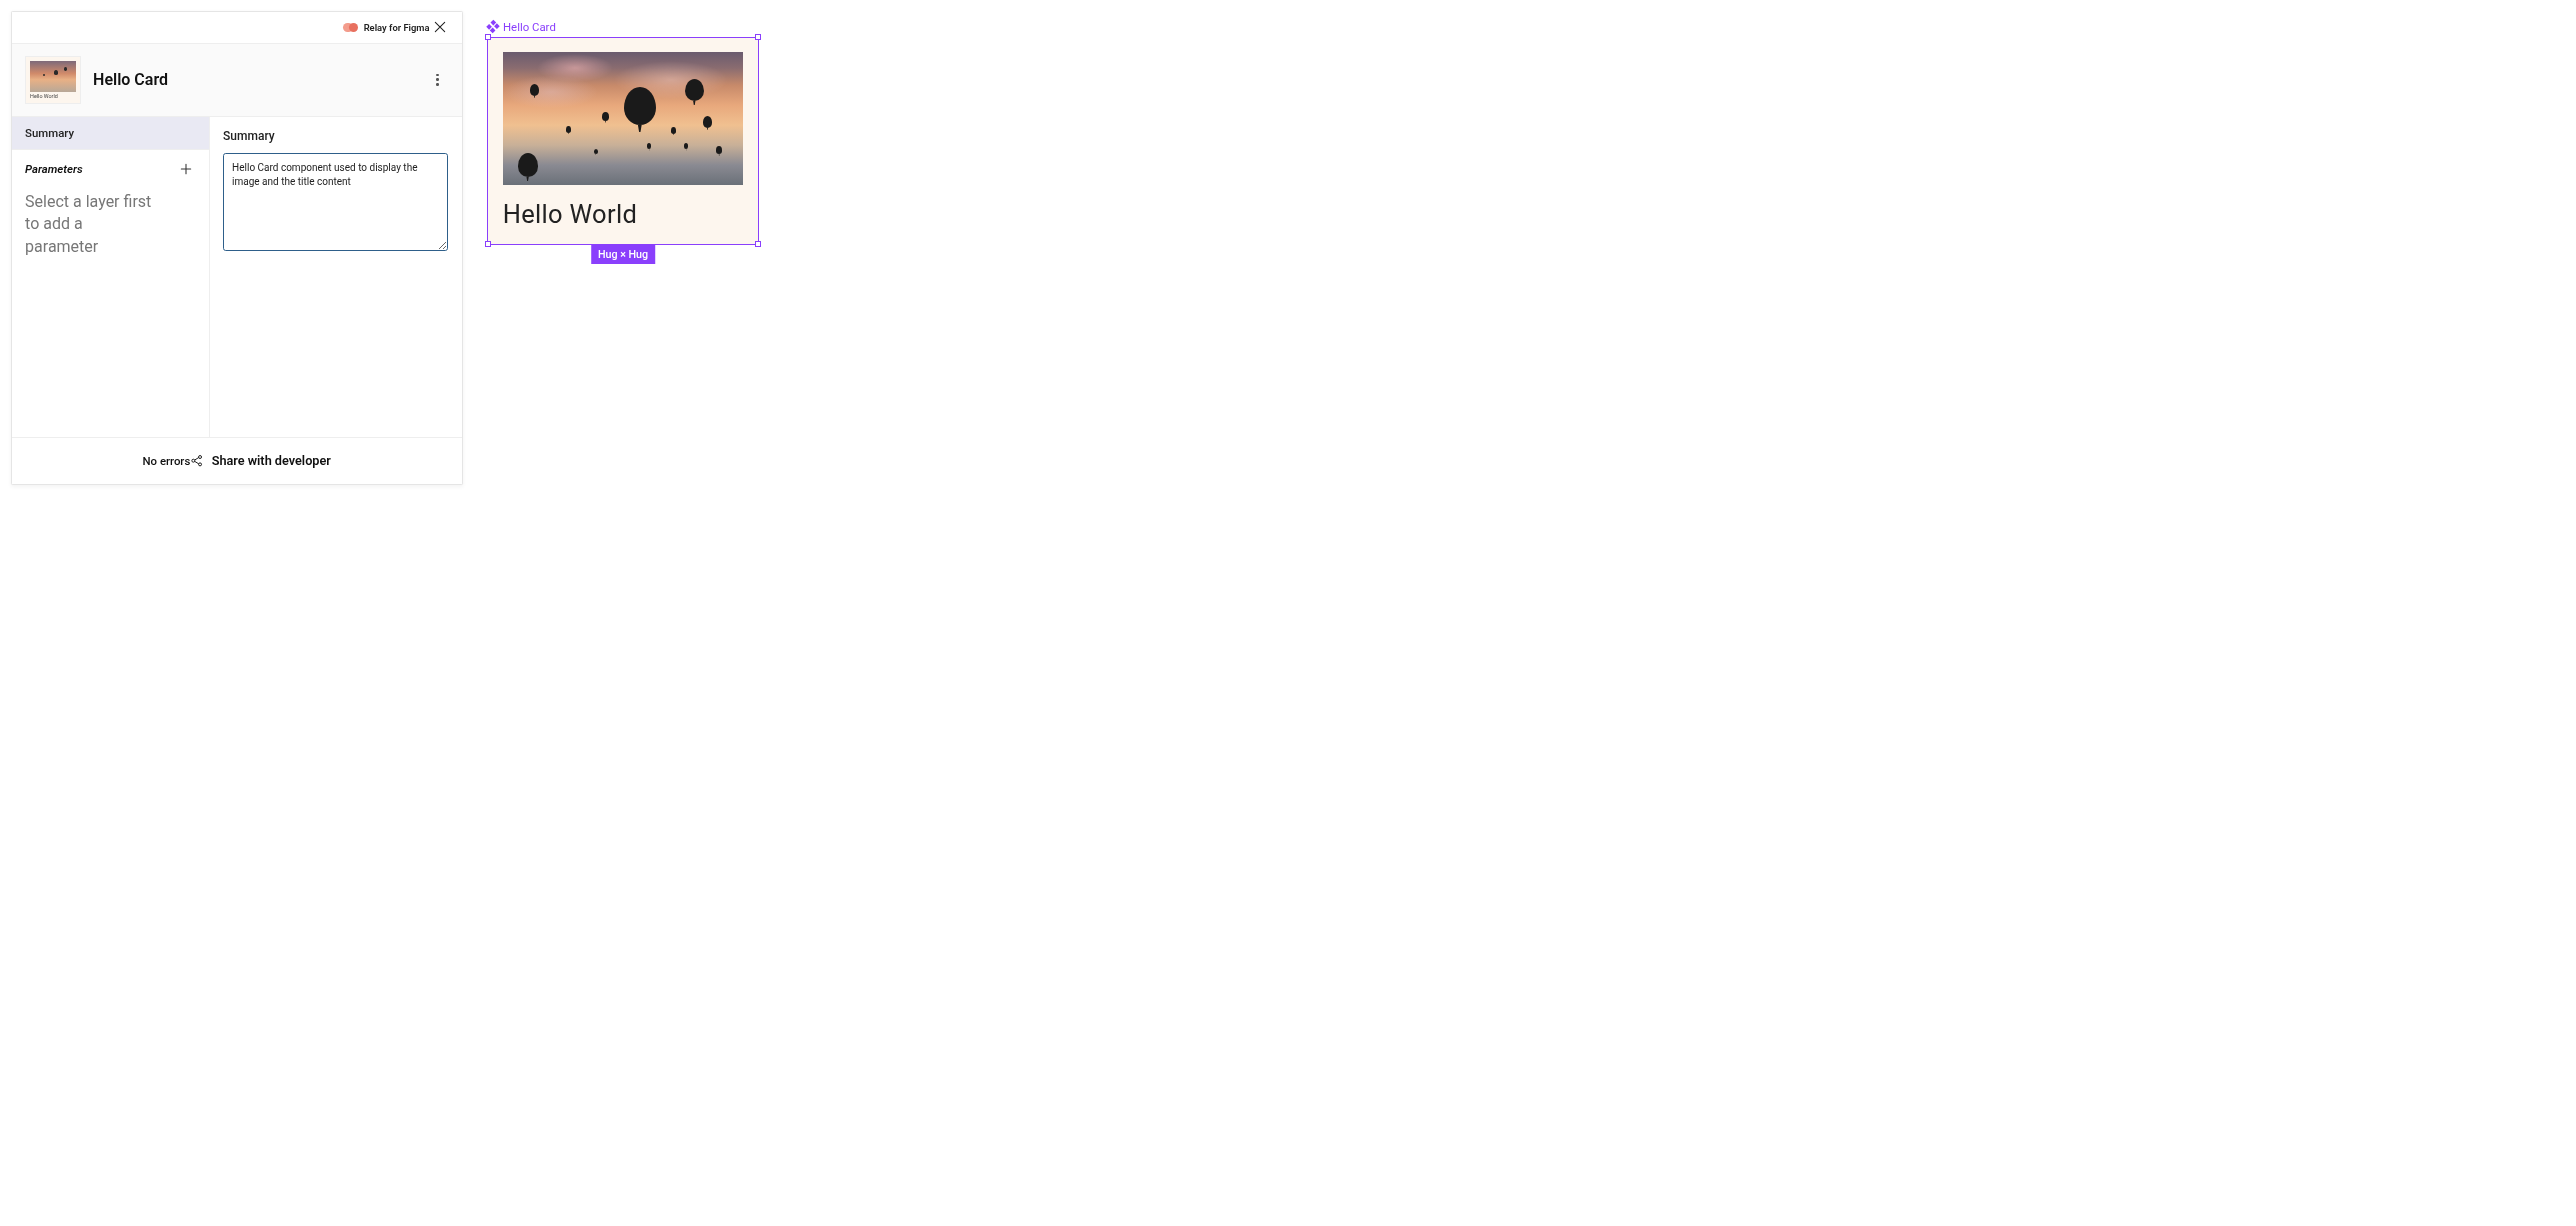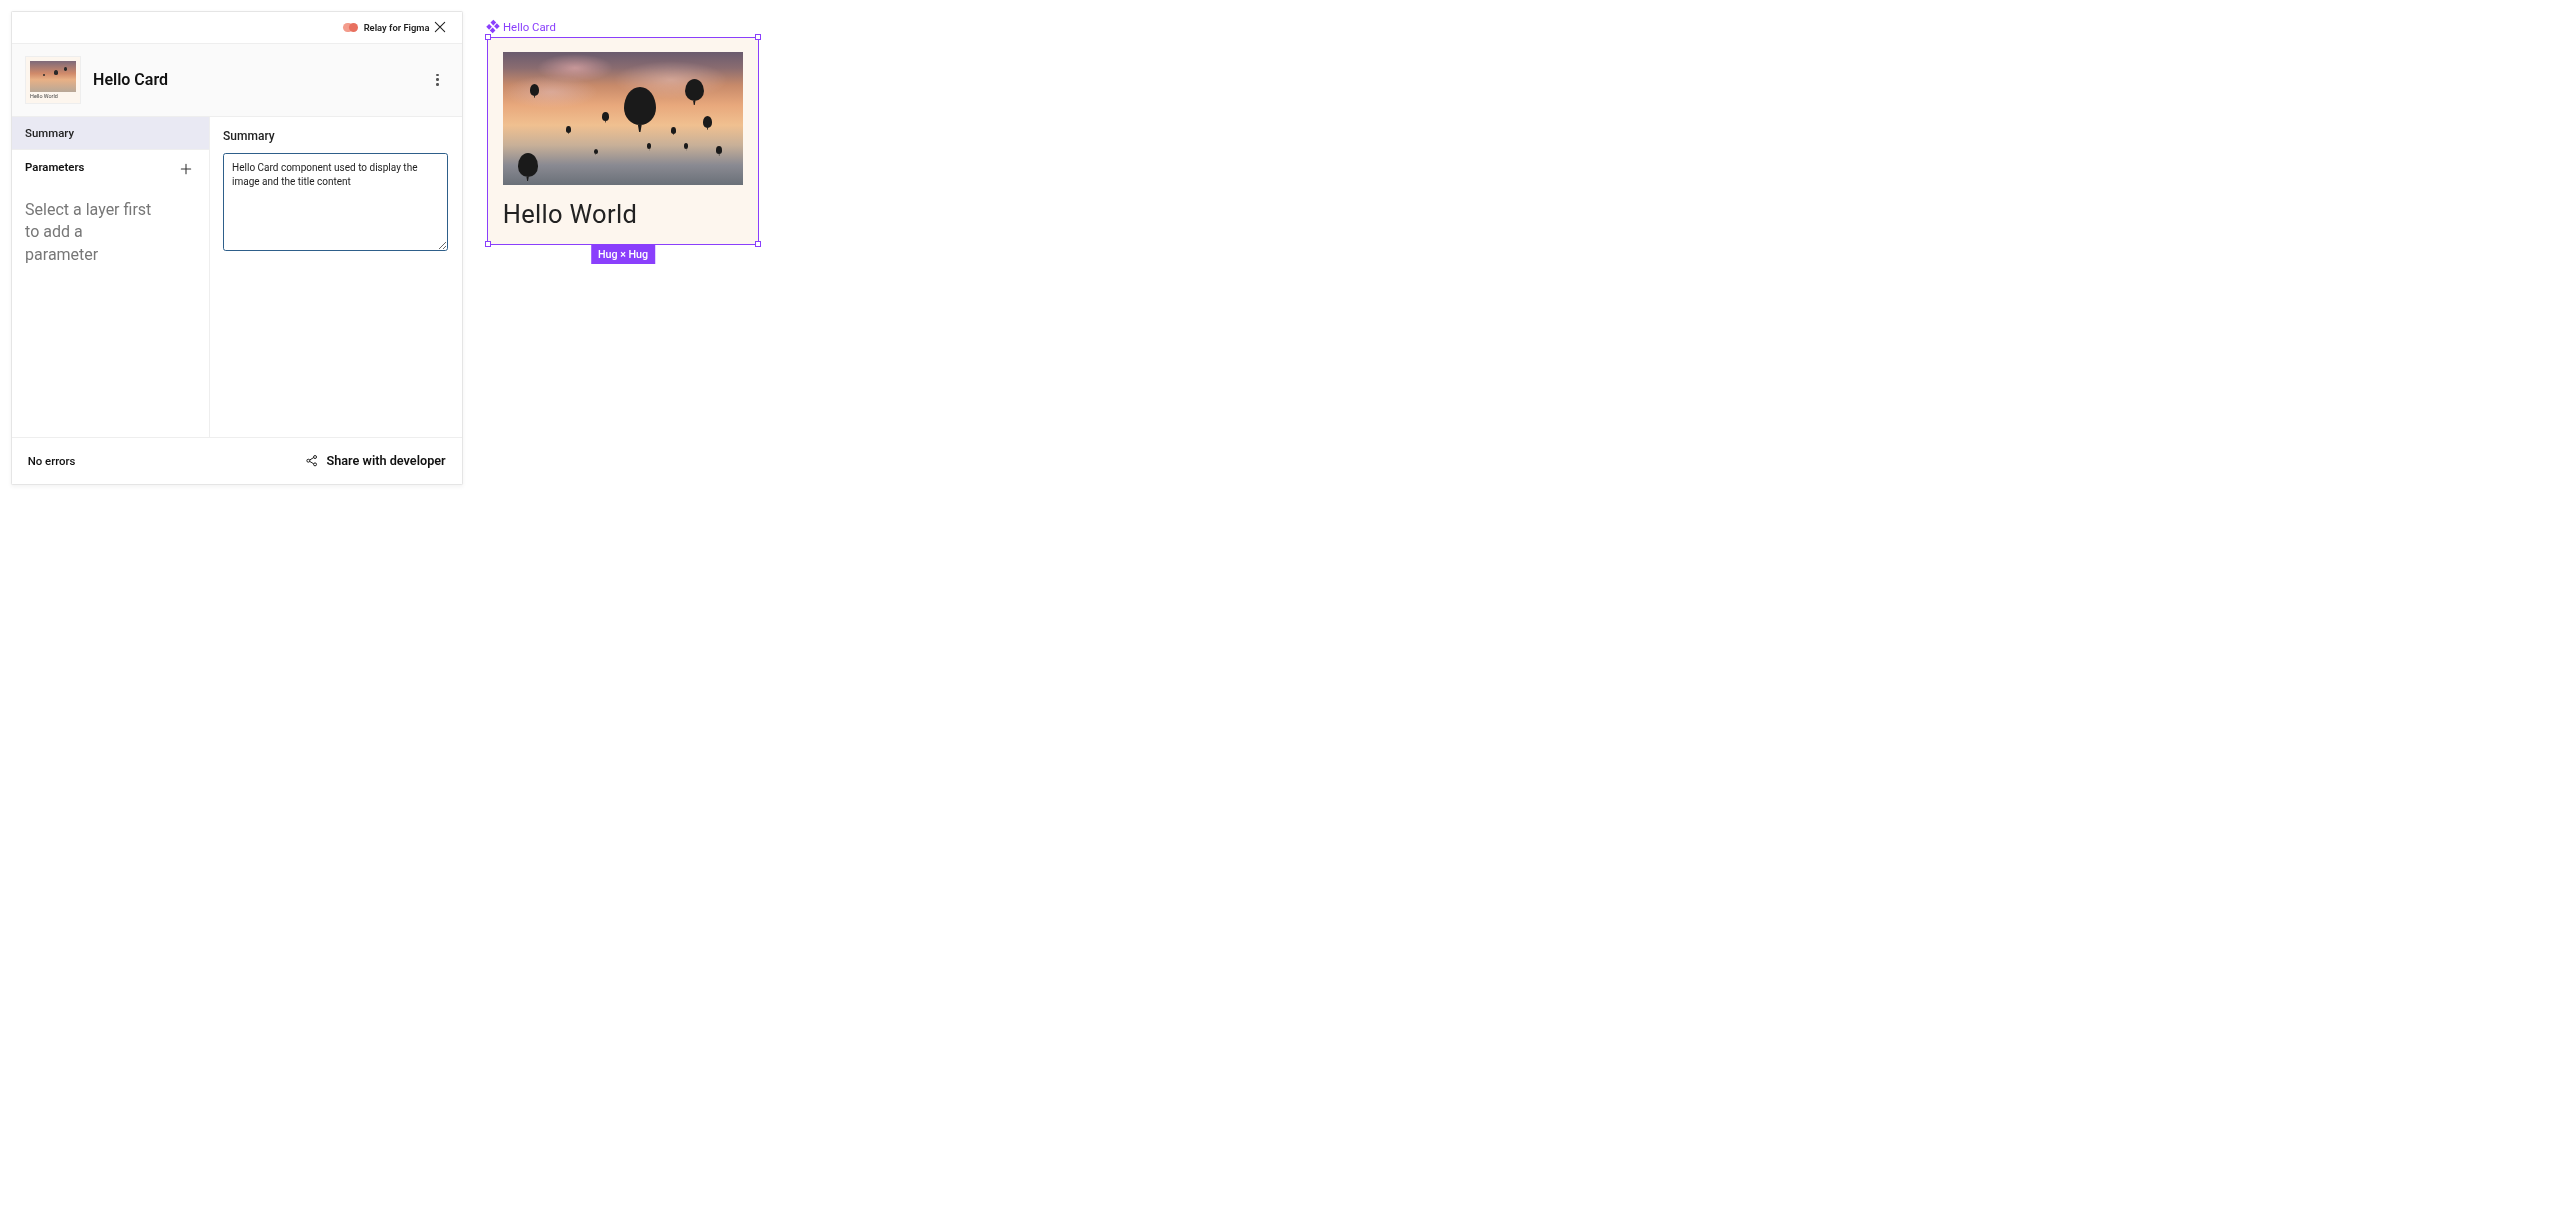--- a/index.html
+++ b/index.html
@@ -145,23 +145,24 @@
   }
   .tab.active {
     background: #e9e9f3;
   }
 
   .param-section {
     padding: 9.4px 13.4px;
   }
   .param-header {
     display: flex;
-    align-items: flex-start;
+    align-items: center;
     justify-content: space-between;
-    margin-bottom: 20px;
+    margin-bottom: 12px;
+    font-style: italic;
   }
   .param-title {
     font-size: 11.4px;
     font-weight: 600;
     color: #111;
   }
   .plus-btn {
     width: 19px;
     height: 19px;
     display:flex;align-items:center;justify-content:center;
@@ -201,21 +202,21 @@
     resize: both;
     outline: none;
     line-height: 1.4;
   }
 
   .footer {
     height: 47px;
     border-top: 0.7px solid #eee;
     display: flex;
     align-items: center;
-    justify-content: space-between;
+    justify-content: center;
     padding: 0 16px;
   }
   .status {
     font-size: 11.4px;
     font-weight: 500;
     color: #111;
   }
   .share {
     display: flex;
     align-items: center;

